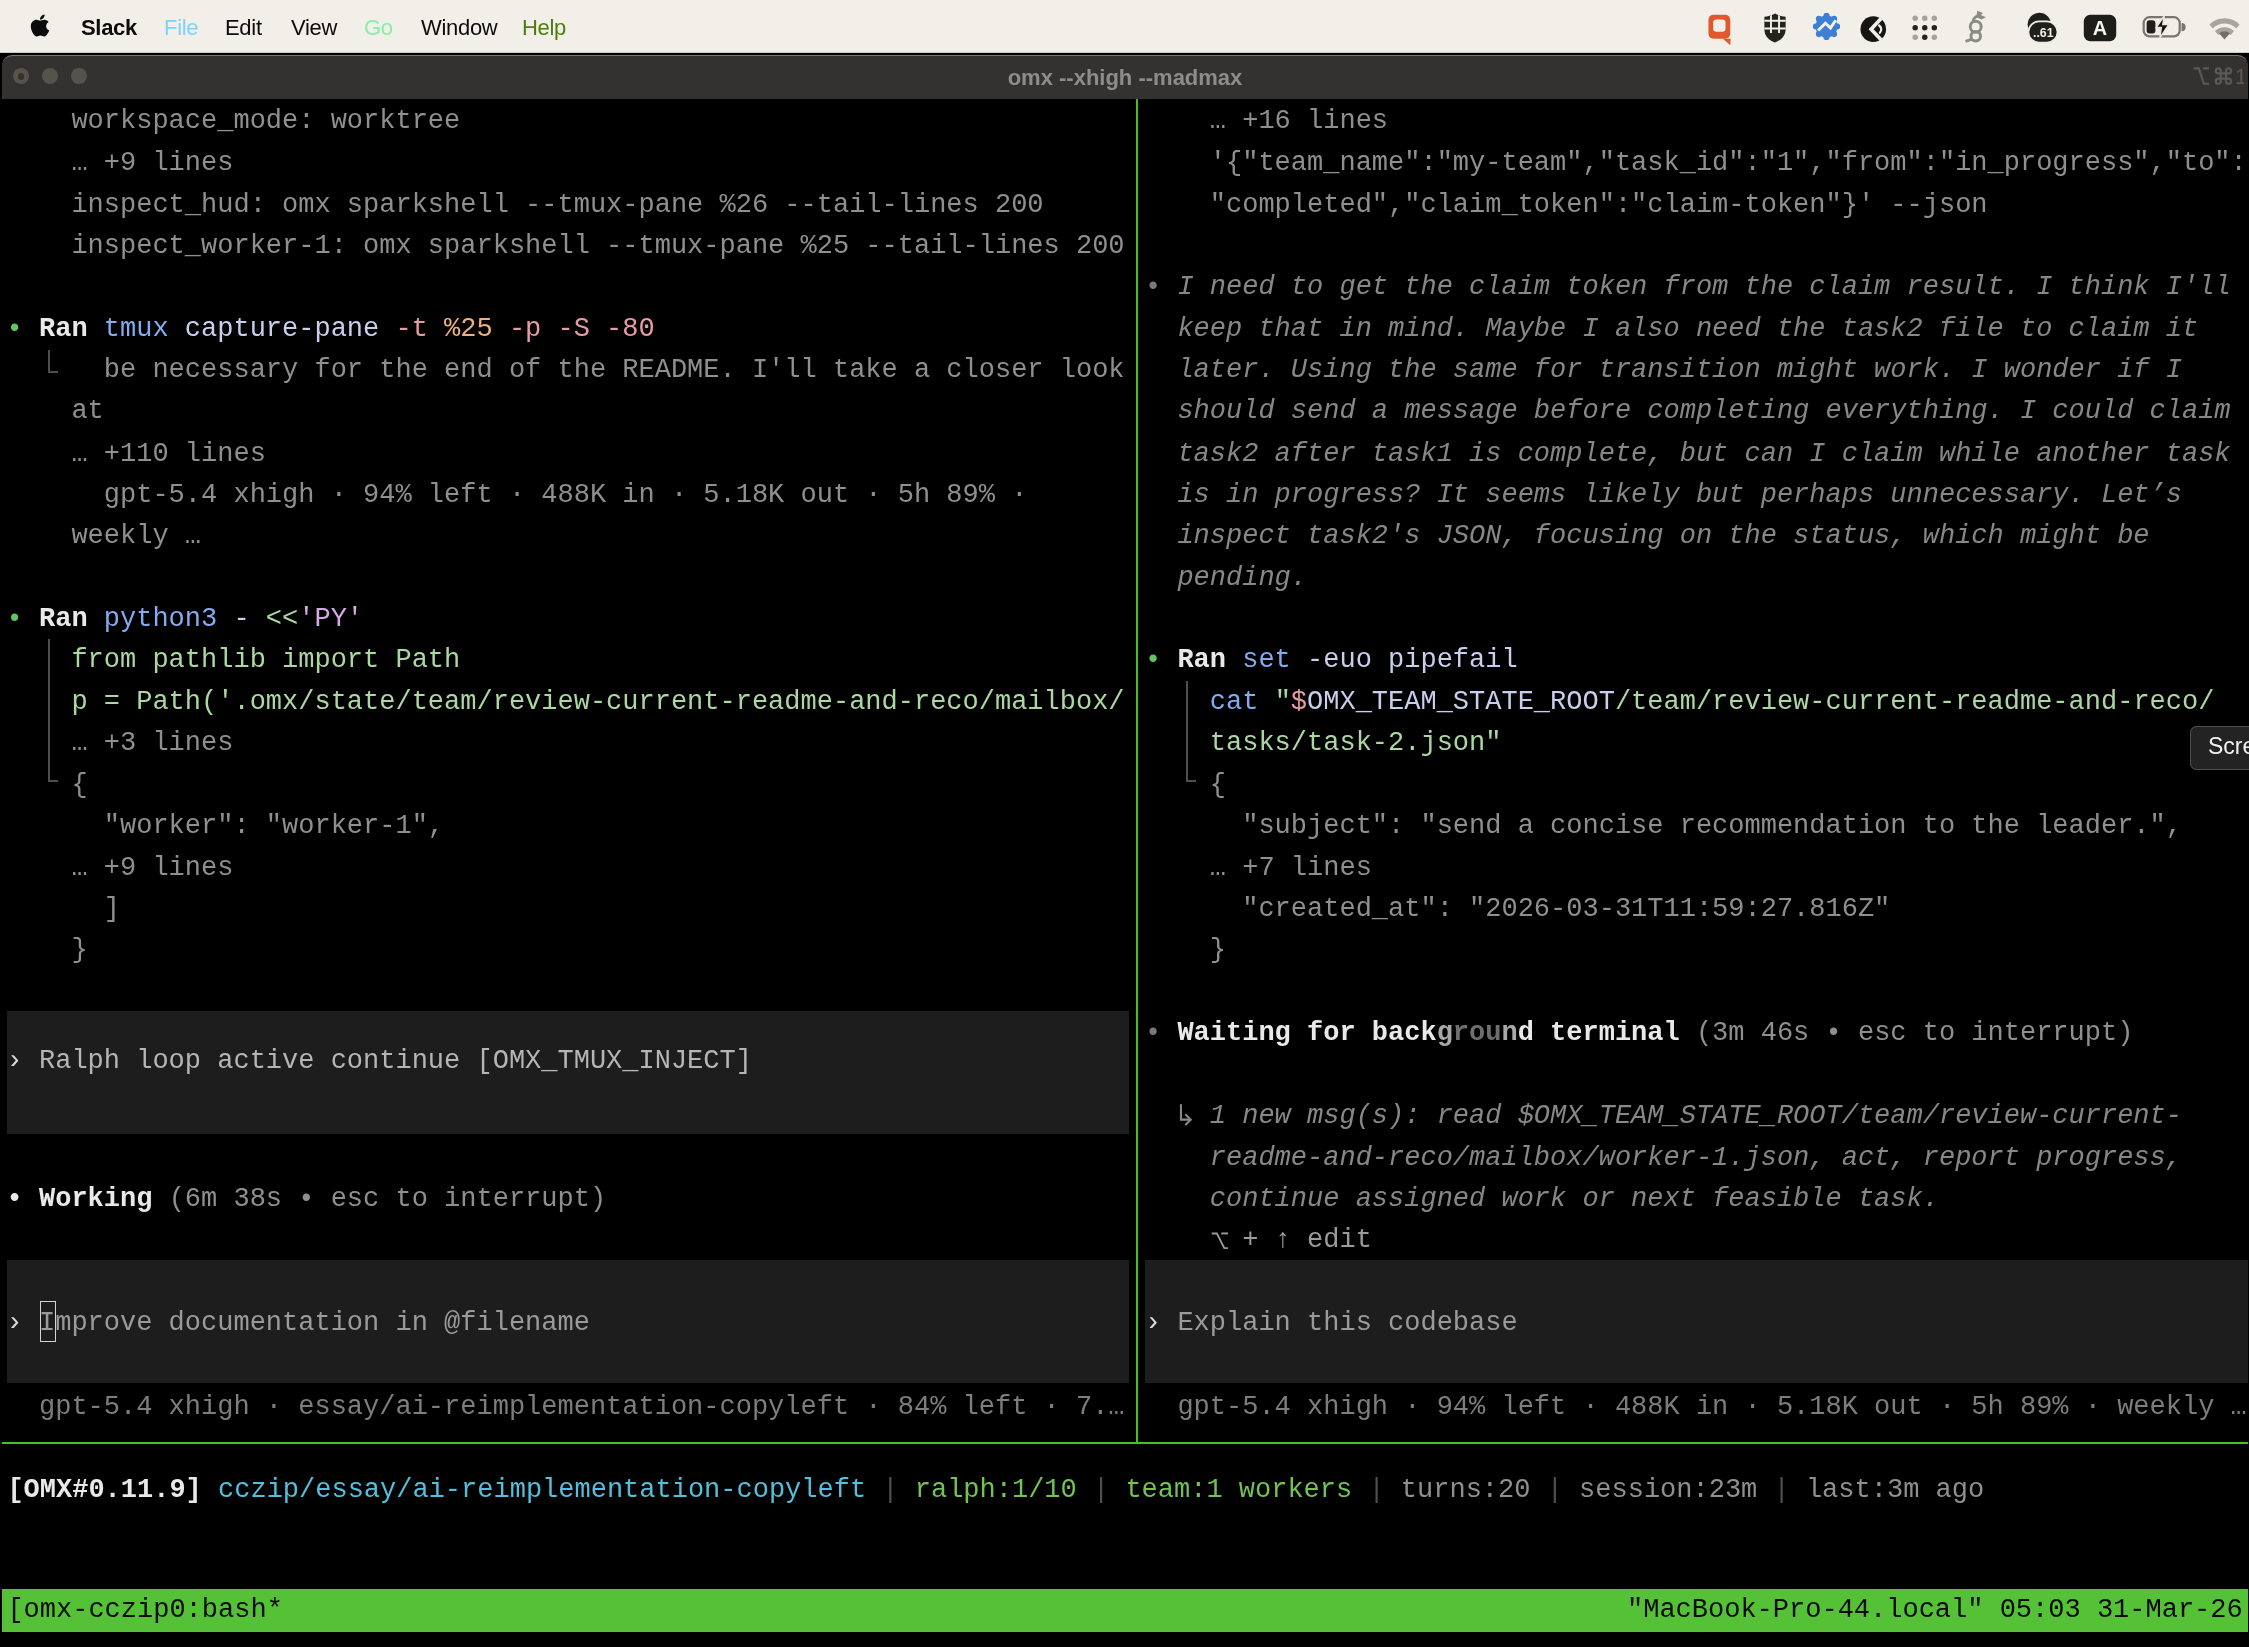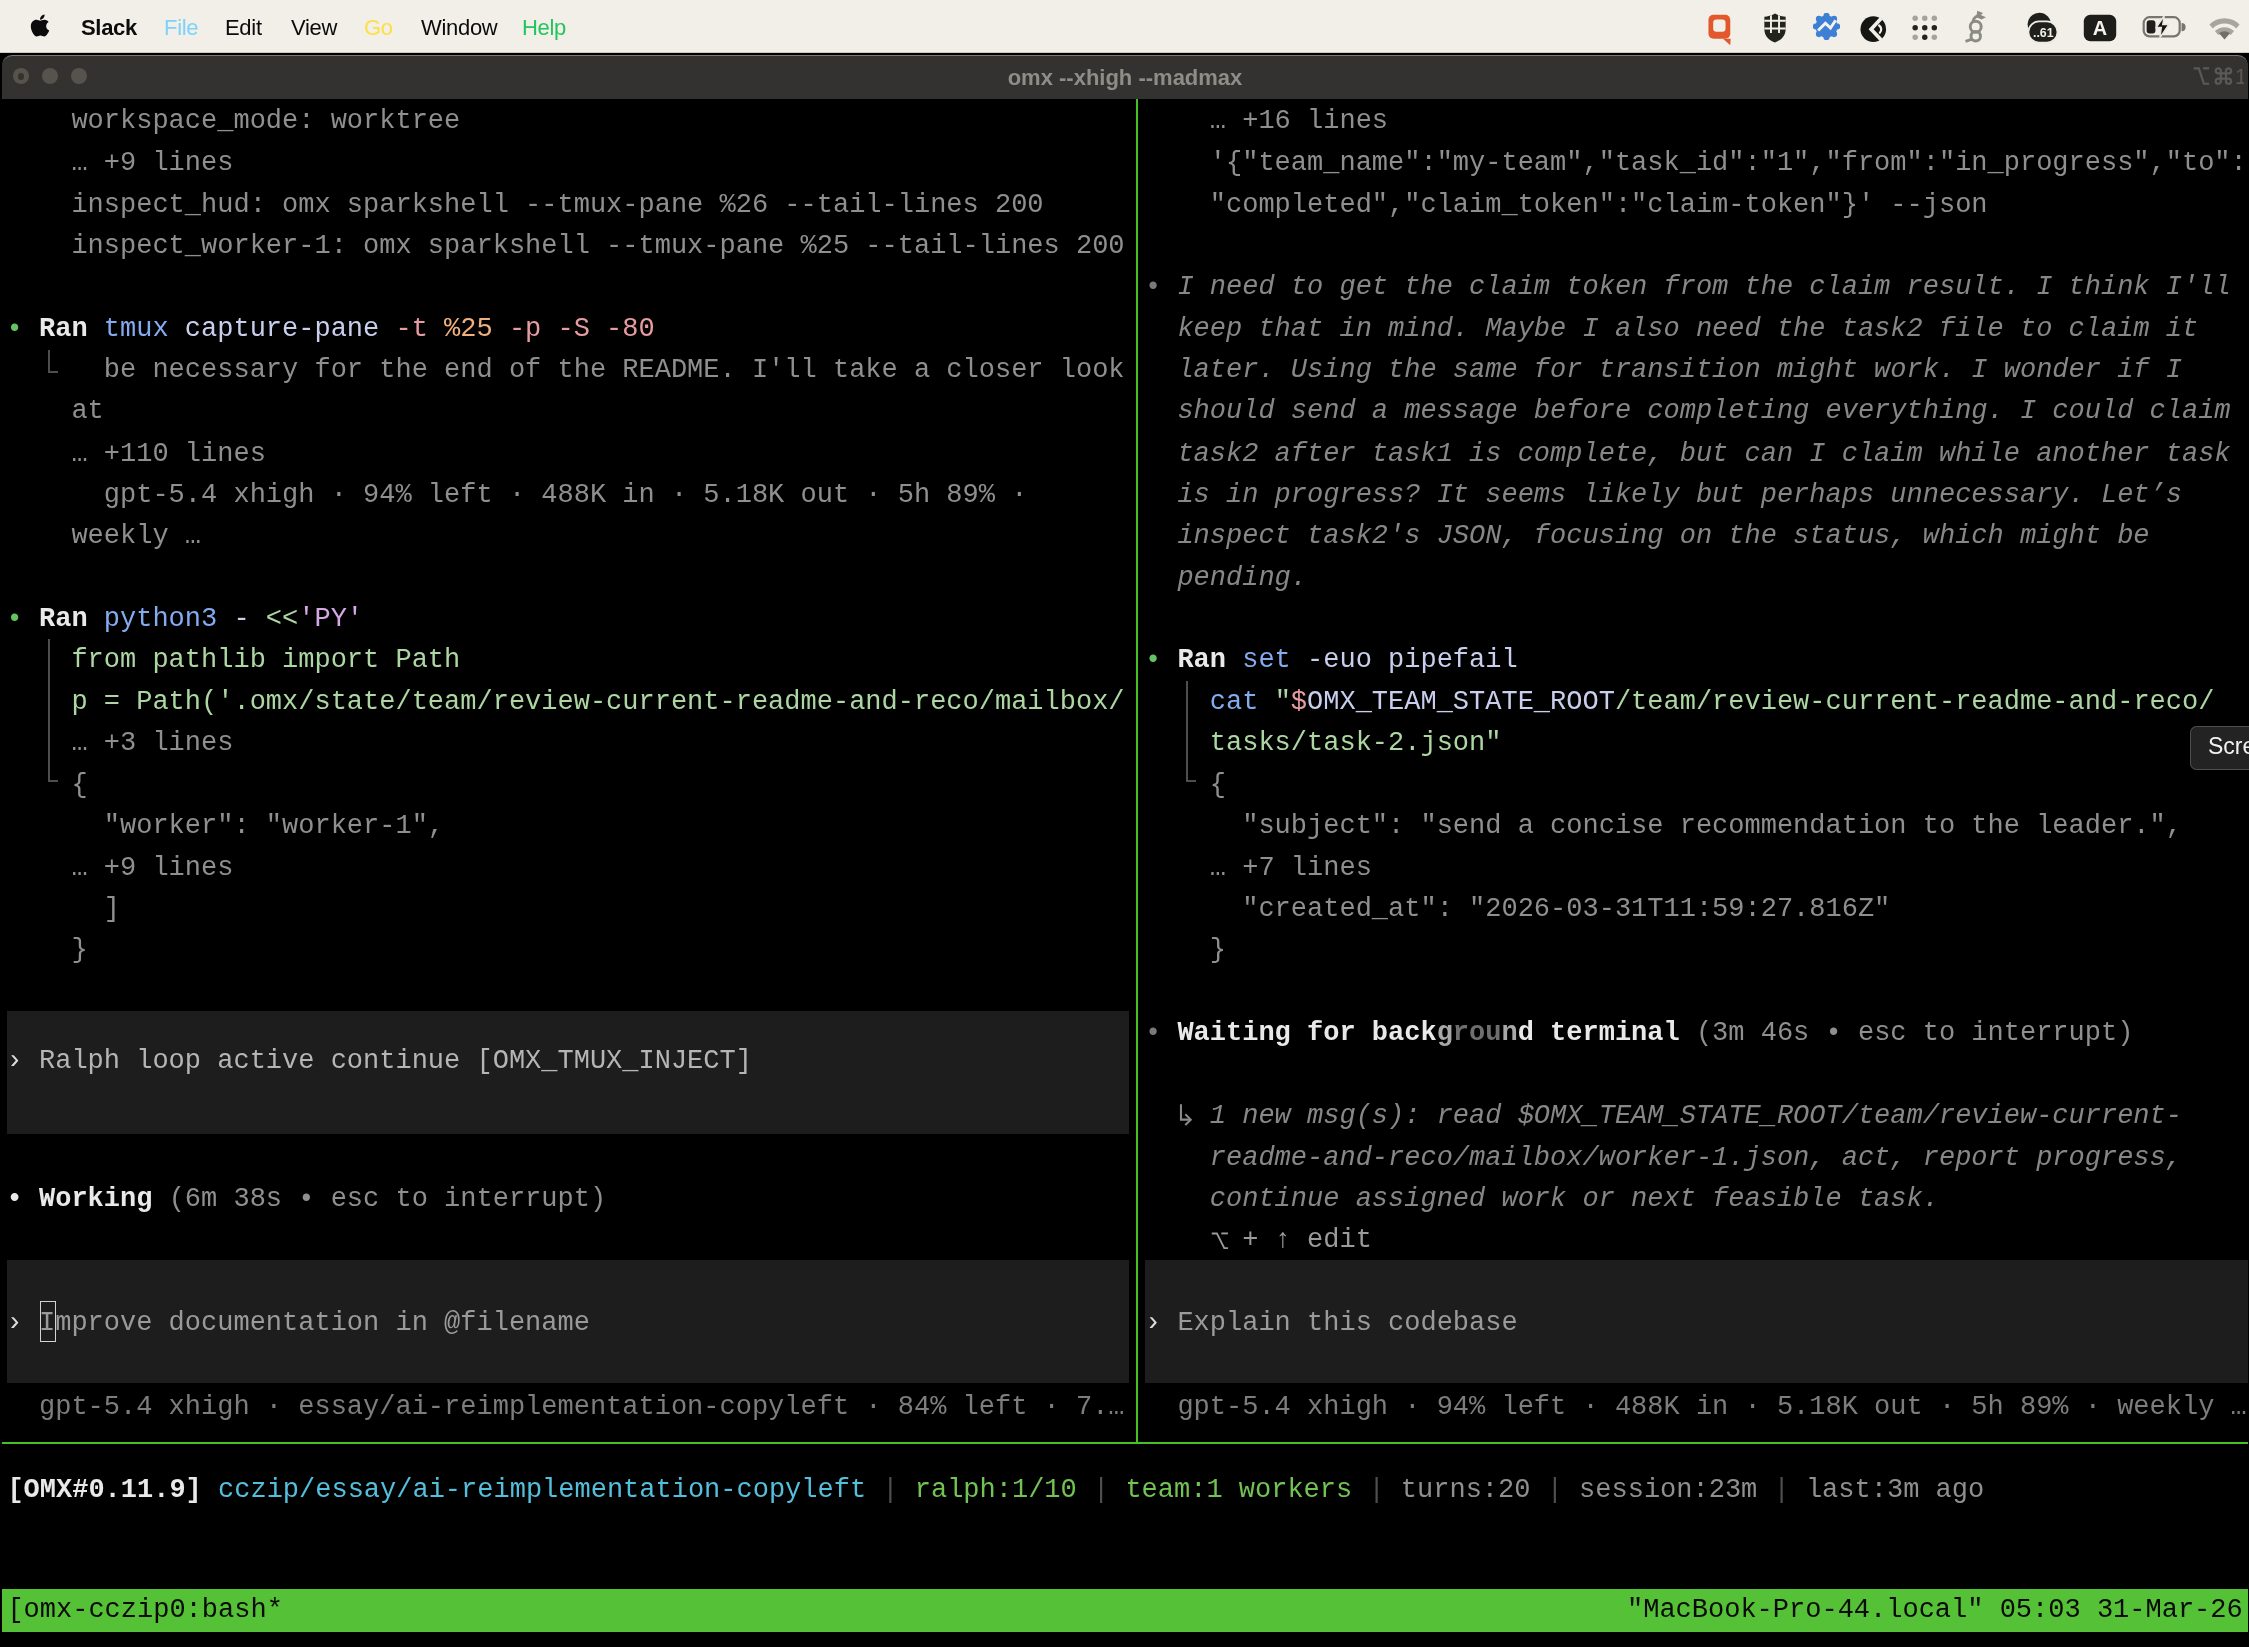--- a/index.html
+++ b/index.html
@@ -48,23 +48,23 @@
 <text x="60" y="26" fill="#5B5955" font-family="Liberation Sans" font-size="29">1</text>
   </svg>
 <div style="position:absolute;left:0;top:0;width:2250px;height:53px;background:#F1EFE7;border-bottom:0.7px solid #CBC9C1;box-sizing:border-box;"></div>
 <svg style="position:absolute;left:30px;top:13.3px;" width="20" height="25" viewBox="0 0 384 512">
     <path fill="#0B0B0B" d="M318.7 268.7c-.2-36.7 16.4-64.4 50-84.8-18.8-26.9-47.2-41.7-84.7-44.6-35.5-2.8-74.3 20.7-88.5 20.7-15 0-49.4-19.7-76.4-19.7C63.3 141.2 4 184.8 4 273.5q0 39.3 14.4 81.2c12.8 36.7 59 126.7 107.2 125.2 25.2-.6 43-17.9 75.8-17.9 31.8 0 48.3 17.9 76.4 17.9 48.6-.7 90.4-82.5 102.6-119.3-65.2-30.7-61.7-90-61.7-91.9zm-56.6-164.2c27.3-32.4 24.8-61.9 24-72.5-24.1 1.4-52 16.4-67.9 34.9-17.5 19.8-27.8 44.3-25.6 71.9 26.1 2 49.9-11.4 69.5-34.3z"></path>
   </svg>
 <div style="position:absolute;left:81px;top:0;height:53px;line-height:55px;font-family:'Liberation Sans',sans-serif;font-size:22px;letter-spacing:-0.3px;font-weight:bold;color:#0C0C0C;">Slack</div>
 <div style="position:absolute;left:164px;top:0;height:53px;line-height:55px;font-family:'Liberation Sans',sans-serif;font-size:22px;letter-spacing:-0.3px;font-weight:normal;color:#7dd3fc;">File</div>
 <div style="position:absolute;left:225px;top:0;height:53px;line-height:55px;font-family:'Liberation Sans',sans-serif;font-size:22px;letter-spacing:-0.3px;font-weight:normal;color:#0C0C0C;">Edit</div>
 <div style="position:absolute;left:291px;top:0;height:53px;line-height:55px;font-family:'Liberation Sans',sans-serif;font-size:22px;letter-spacing:-0.3px;font-weight:normal;color:#0C0C0C;">View</div>
-<div style="position:absolute;left:364px;top:0;height:62px;line-height:55px;font-family:'Liberation Sans',sans-serif;font-size:22px;letter-spacing:-0.3px;font-weight:normal;color:#fde047;">Go</div>
+<div style="position:absolute;left:364px;top:0;height:62px;line-height:55px;font-family:'Liberation Sans',sans-serif;font-size:22px;letter-spacing:-0.3px;font-weight:normal;color:#86efac;">Go</div>
 <div style="position:absolute;left:421px;top:0;height:44px;line-height:55px;font-family:'Liberation Sans',sans-serif;font-size:22px;letter-spacing:-0.3px;font-weight:normal;color:#0C0C0C;">Window</div>
-<div style="position:absolute;left:522px;top:0;height:53px;line-height:55px;font-family:'Liberation Sans',sans-serif;font-size:22px;letter-spacing:-0.3px;font-weight:normal;color:#22c55e;">Help</div>
+<div style="position:absolute;left:522px;top:0;height:53px;line-height:55px;font-family:'Liberation Sans',sans-serif;font-size:22px;letter-spacing:-0.3px;font-weight:normal;color:#4d7c0f;">Help</div>
 <svg style="position:absolute;left:1707px;top:12.5px;" width="32" height="34" viewBox="0 0 44 46">
 <path d="M22 35 l10 9 l0.5 -9 z" fill="#E2572B"></path>
 <rect x="2" y="2" width="30" height="33" rx="7" fill="#E2572B"></rect>
 <rect x="8.5" y="8.5" width="17" height="17" rx="4.5" fill="#F1EFE7"></rect>
   </svg>
 <svg style="position:absolute;left:1764px;top:13.3px;" width="22" height="29.5" viewBox="0 0 30 40">
 <defs>
       <clipPath id="sh">
         <path d="M15 0.5 C20 3.5 25 4.5 29.5 5 V22 C29.5 32 22 37.5 15 40 C8 37.5 0.5 32 0.5 22 V5 C5 4.5 10 3.5 15 0.5 Z"></path>
       </clipPath>

